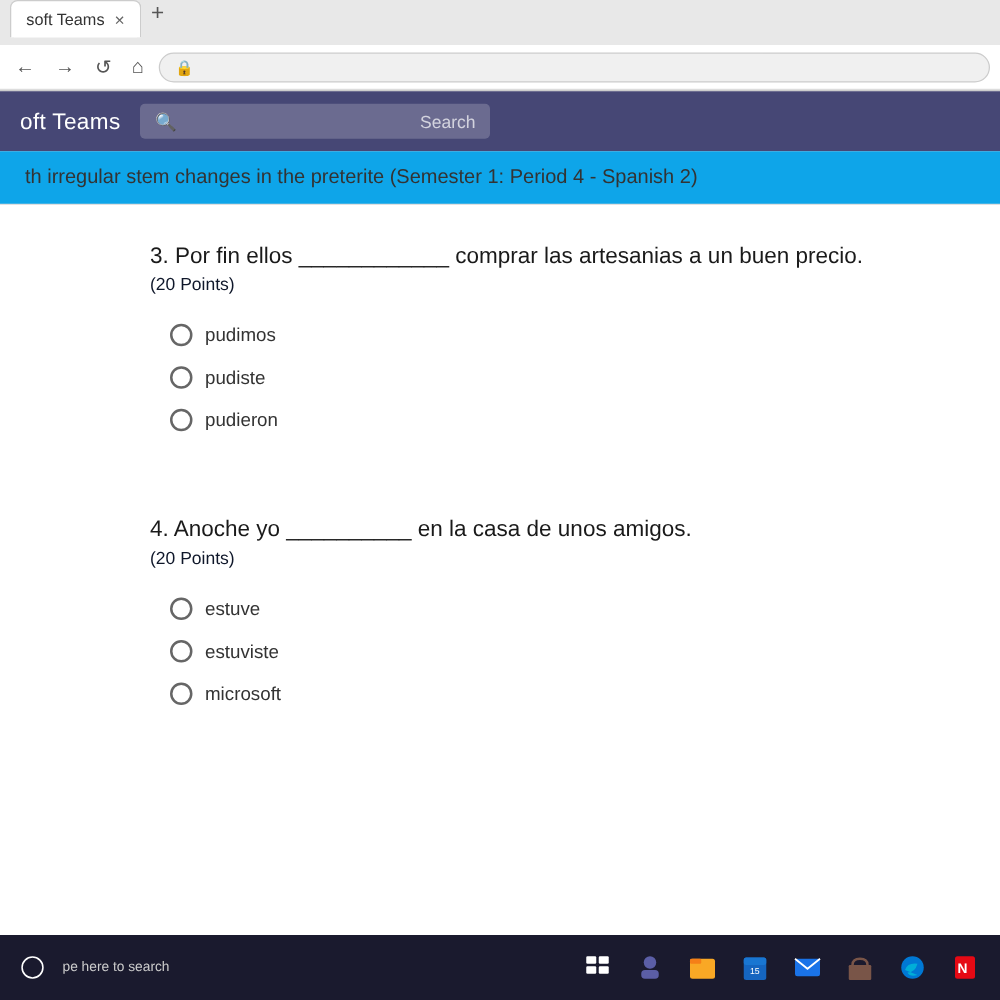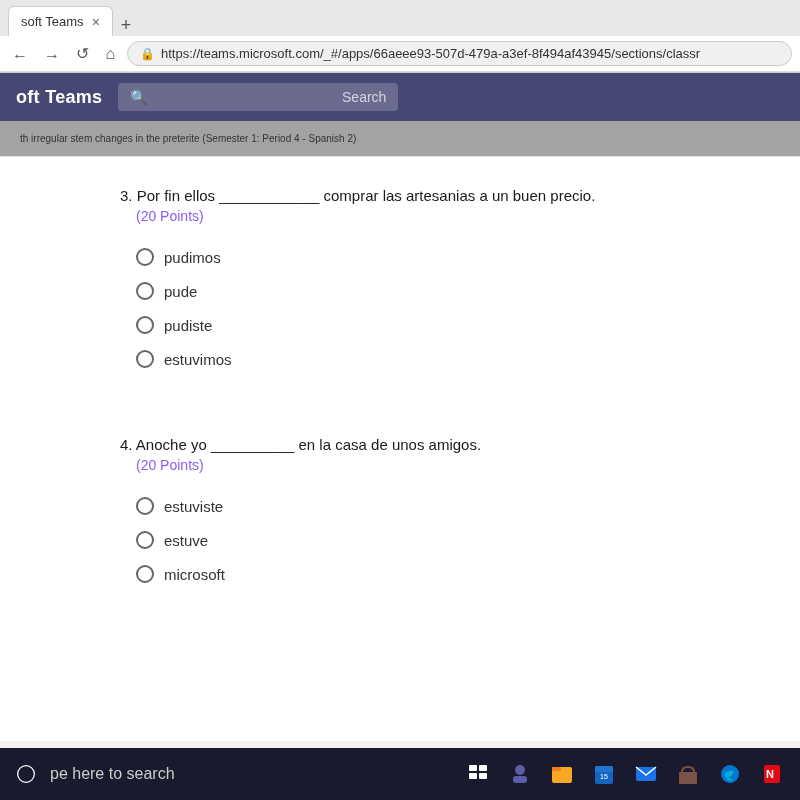--- a/index.html
+++ b/index.html
@@ -12,21 +12,21 @@
     }
 
     
     .browser-chrome {
       background: #f0f0f0;
       border-bottom: 1px solid #ccc;
     }
 
     .tab-bar {
       display: flex;
-      align-items: flex-end;
+      align-items: flex-start;
       background: #e8e8e8;
       height: 36px;
       padding: 0 8px;
     }
 
     .tab {
       display: flex;
       align-items: center;
       background: #fff;
       border: 1px solid #ccc;
@@ -97,21 +97,21 @@
       height: 48px;
       display: flex;
       align-items: center;
       padding: 0 16px;
       gap: 16px;
     }
 
     .teams-logo-text {
       color: #fff;
       font-size: 18px;
-      font-weight: 700;
+      font-weight: 400;
       letter-spacing: 0.3px;
     }
 
     .teams-search {
       background: rgba(255,255,255,0.2);
       border: none;
       border-radius: 4px;
       padding: 6px 12px;
       color: #fff;
       font-size: 14px;
@@ -130,51 +130,50 @@
       width: 100%;
       text-align: right;
     }
 
     .teams-search input::placeholder {
       color: rgba(255,255,255,0.7);
     }
 
     
     .page-title-bar {
-      background: #a3a3a3;
+      background: #0ea5e9;
       padding: 12px 20px;
       border-bottom: 1px solid #e0e0e0;
-      font-size: 10px;
+      font-size: 16px;
       color: #333;
     }
 
     
     .main-content {
       background: #fff;
       padding: 20px 0;
       height: calc(800px - 36px - 36px - 48px - 44px - 52px);
       overflow-y: auto;
     }
 
     .question-container {
       padding: 10px 60px 10px 120px;
     }
 
     .question-text {
-      font-size: 15px;
+      font-size: 18px;
       color: #1a1a1a;
       margin-bottom: 4px;
       font-weight: 400;
     }
 
     .question-points {
       font-size: 14px;
-      color: #8b5cf6;
+      color: #0f172a;
       margin-bottom: 16px;
-      margin-left: 16px;
     }
 
     .options-list {
       list-style: none;
       padding: 0;
       margin: 0 0 10px 16px;
     }
 
     .option-item {
       display: flex;
@@ -248,21 +247,21 @@
     .win-circle {
       width: 32px;
       height: 32px;
       display: flex;
       align-items: center;
       justify-content: center;
       cursor: pointer;
     }
 
     .taskbar-type-here {
-      font-size: 16px;
+      font-size: 11px;
       color: #ccc;
     }
   </style>
 </head>
 <body>
 
 <div class="browser-chrome">
   <div class="tab-bar">
     <div class="tab">
       <span>soft Teams</span>
@@ -271,21 +270,20 @@
     <button class="tab-new">+</button>
   </div>
 
   <div class="address-bar">
     <button class="nav-btn">←</button>
     <button class="nav-btn">→</button>
     <button class="nav-btn">↺</button>
     <button class="nav-btn">⌂</button>
     <div class="url-box">
       <span class="lock-icon">🔒</span>
-      <span>https://teams.microsoft.com/_#/apps/66aeee93-507d-479a-a3ef-8f494af43945/sections/classr</span>
     </div>
   </div>
 </div>
 
 <div class="teams-header">
   <span class="teams-logo-text">oft Teams</span>
   <div class="teams-search">
     <span>🔍</span>
     <input type="text" placeholder="Search" style="">
   </div>
@@ -304,50 +302,46 @@
     </div>
     <div class="question-points">(20 Points)</div>
 
     <ul class="options-list">
       <li class="option-item">
         <div class="radio-circle"></div>
         <span>pudimos</span>
       </li>
       <li class="option-item">
         <div class="radio-circle"></div>
-        <span>pude</span>
-      </li>
-      <li class="option-item">
-        <div class="radio-circle"></div>
         <span>pudiste</span>
       </li>
       <li class="option-item">
         <div class="radio-circle"></div>
-        <span>estuvimos</span>
+        <span>pudieron</span>
       </li>
     </ul>
   </div>
 
   <div class="question-divider"></div>
 
   <div class="question-container">
     <div class="question-text">
       <span>4.</span>
       <span>Anoche yo __________ en la casa de unos amigos.</span>
     </div>
     <div class="question-points">(20 Points)</div>
 
     <ul class="options-list">
       <li class="option-item">
         <div class="radio-circle"></div>
+        <span>estuve</span>
+      </li>
+      <li class="option-item">
+        <div class="radio-circle"></div>
         <span>estuviste</span>
-      </li>
-      <li class="option-item">
-        <div class="radio-circle"></div>
-        <span>estuve</span>
       </li>
       <li class="option-item">
         <div class="radio-circle"></div>
         <span>microsoft</span>
       </li>
     </ul>
   </div>
 
 </div>
 

